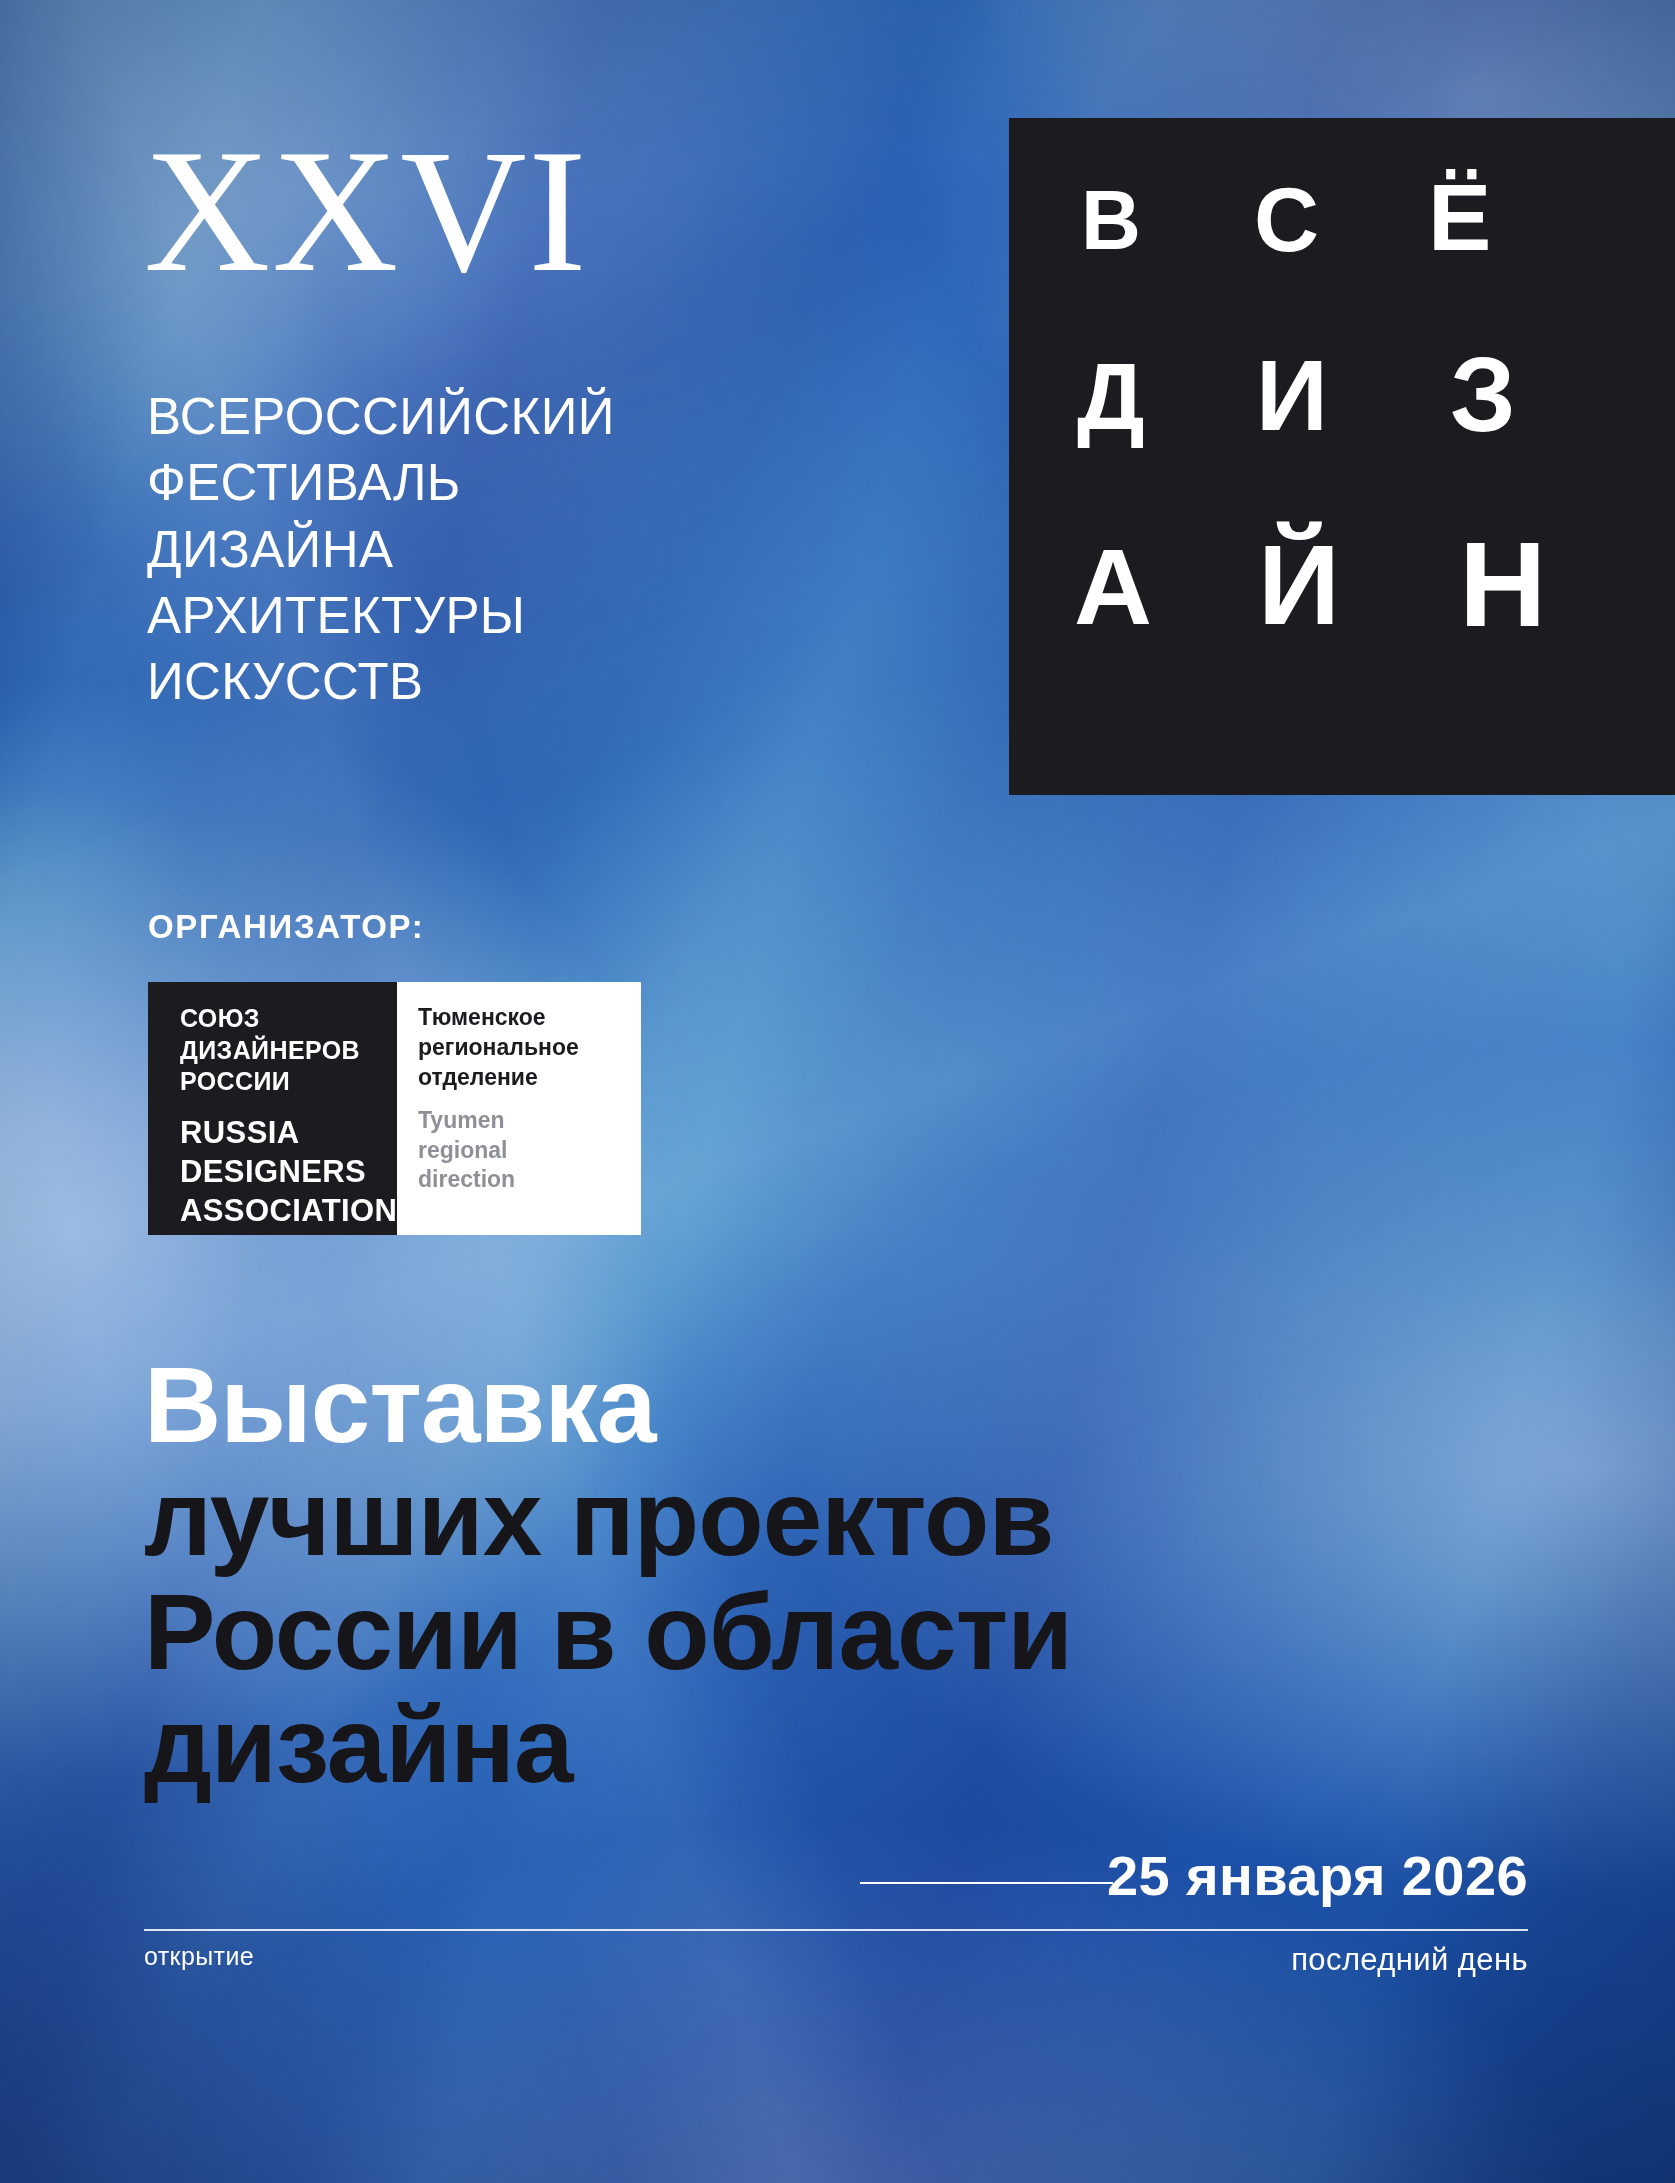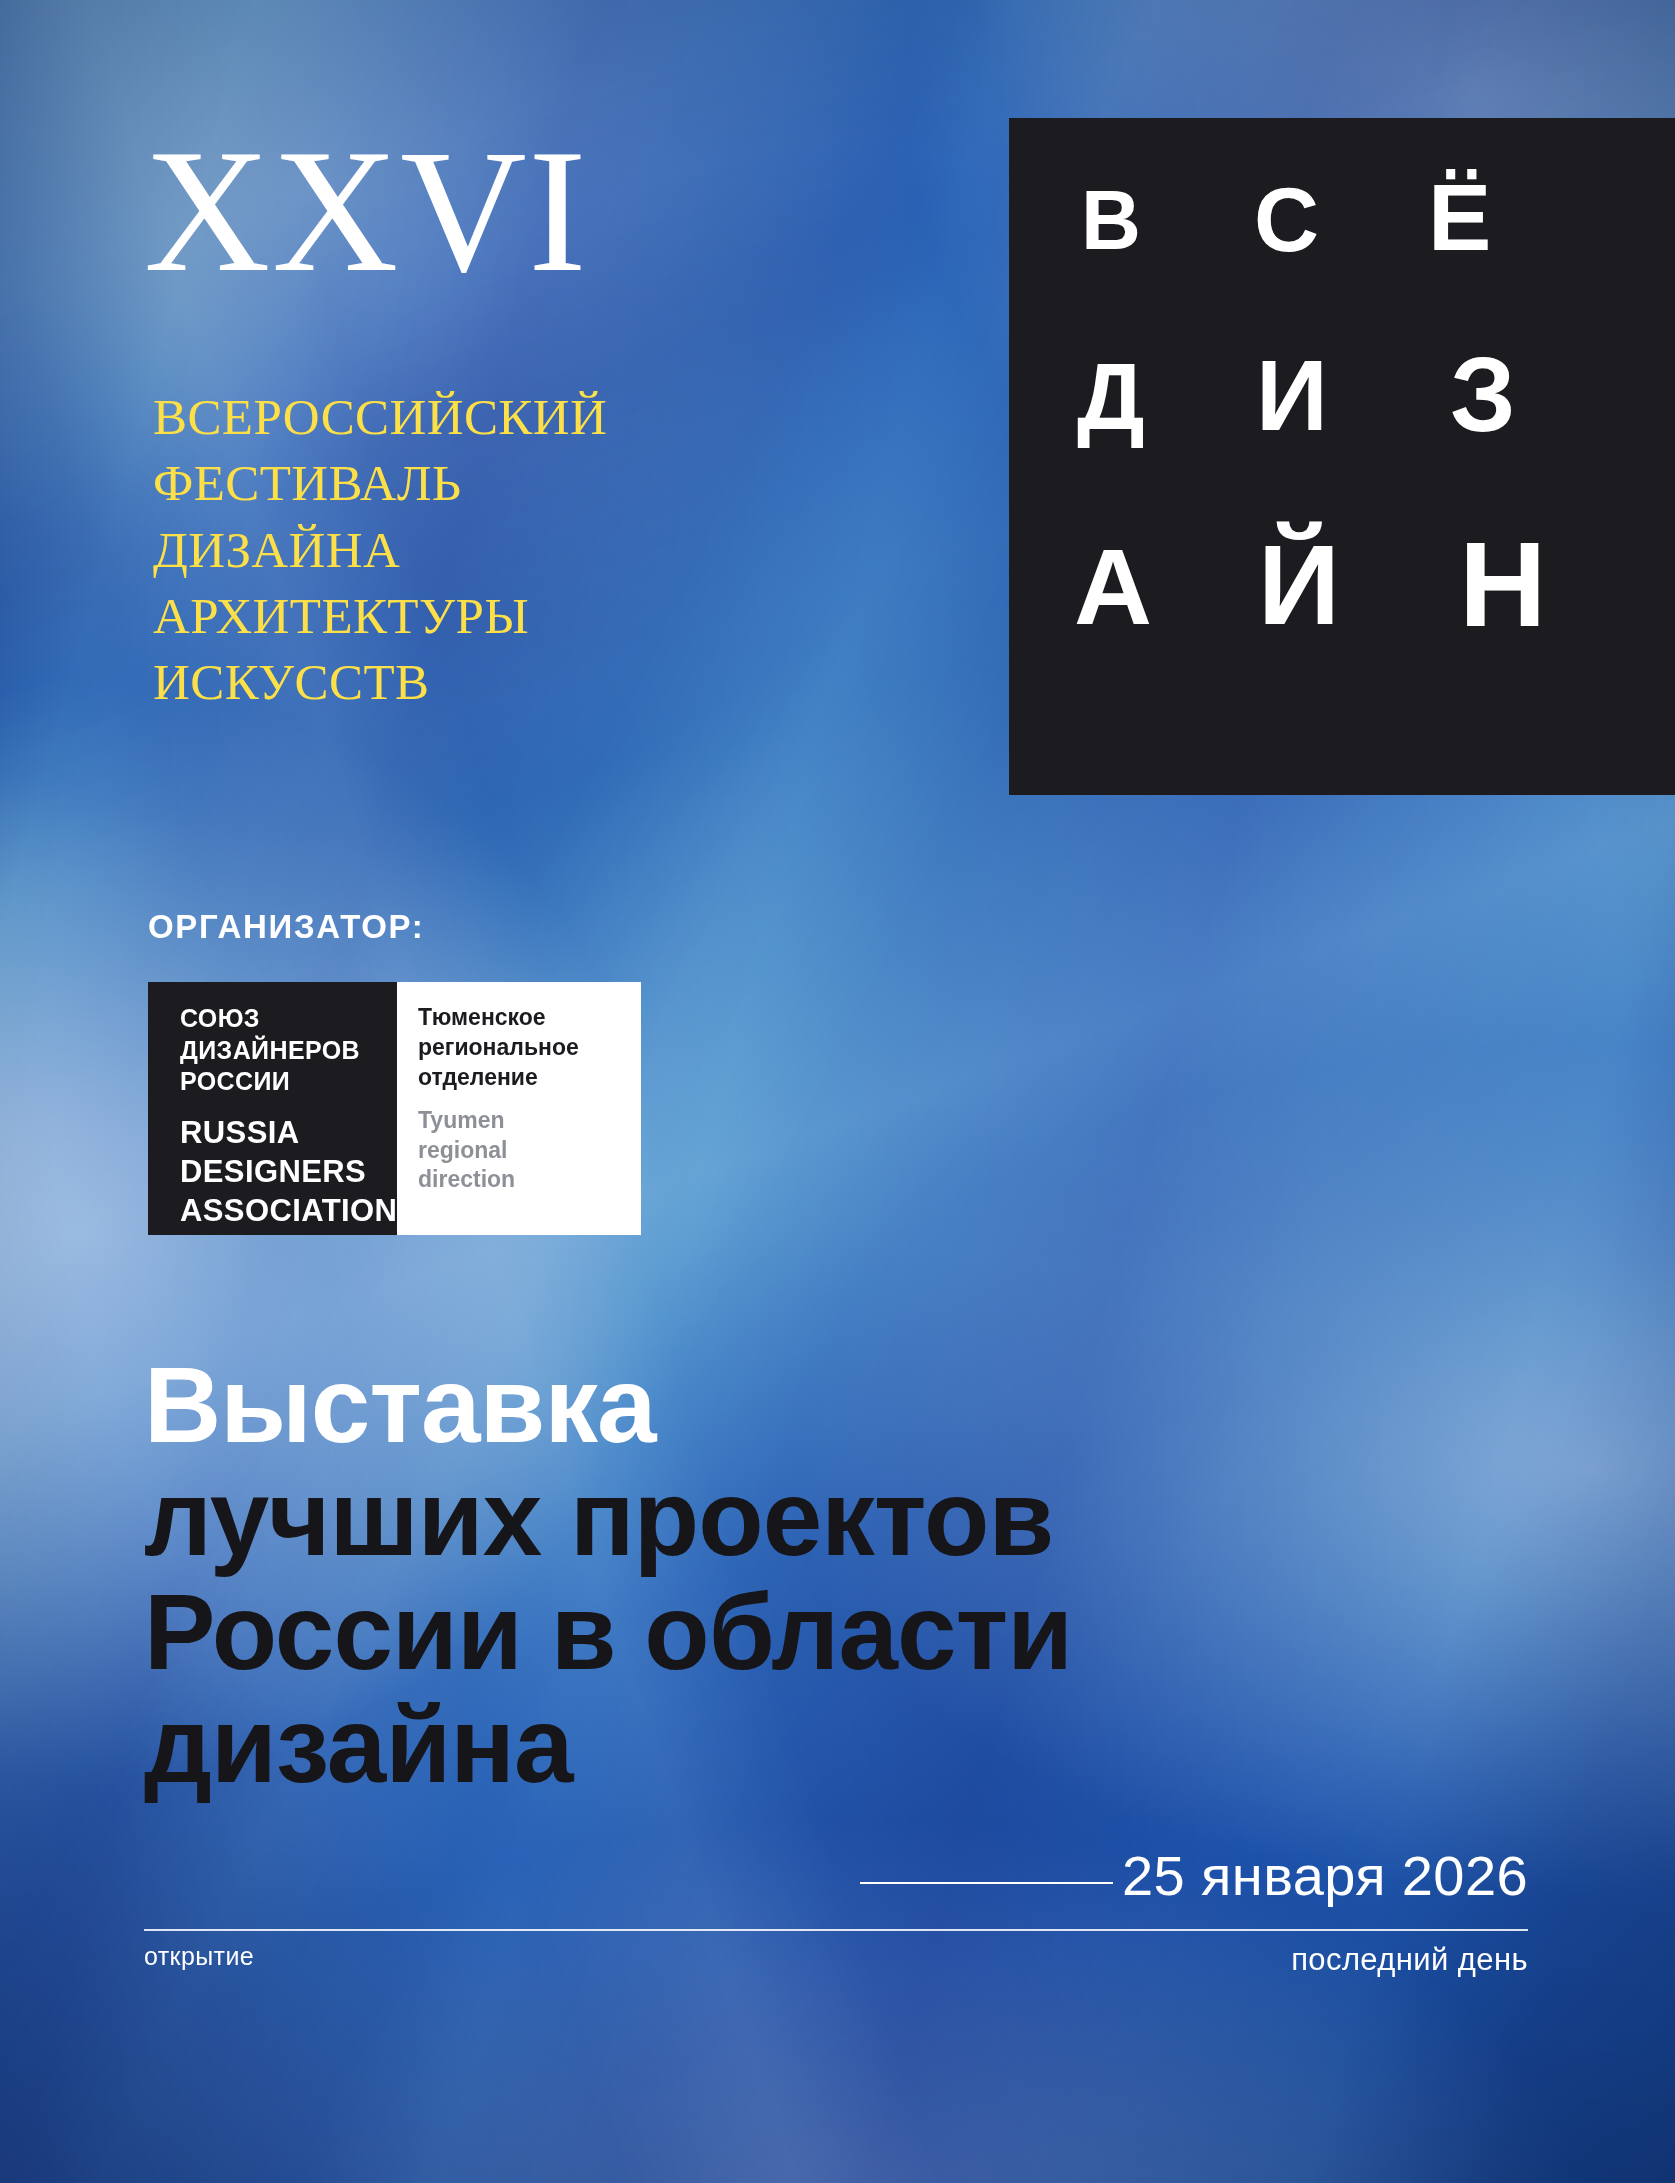--- a/index.html
+++ b/index.html
@@ -66,26 +66,26 @@
     top: 131px;
     font-family: "Liberation Serif", serif;
     font-size: 175px;
     line-height: 0.92;
     color: #ffffff;
     letter-spacing: 1.7px;
     font-weight: 400;
   }
   .festival-subtitle {
     position: absolute;
-    left: 153px;
+    left: 147px;
     top: 384px;
-    font-family: Liberation Serif, serif;
+    font-family: Liberation Sans, sans-serif;
     font-size: 51px;
     line-height: 1.30;
-    color: #fde047;
+    color: #ffffff;
     letter-spacing: 0.4px;
     text-transform: uppercase;
     white-space: pre-line;
   }
 
   
   .logo-box {
     position: absolute;
     left: 1009px;
     top: 118px;
@@ -209,20 +209,21 @@
     letter-spacing: 0.4px;
   }
   .date-end {
     position: absolute;
     right: 0;
     top: 0;
     font-size: 56px;
     color: #ffffff;
     letter-spacing: 0.4px;
     text-align: right;
+    font-weight: bold;
   }
   .date-connector {
     position: absolute;
     left: 716px;
     top: 39px;
     width: 253px;
     height: 2.2px;
     background: #ffffff;
   }
   .dates-rule {

